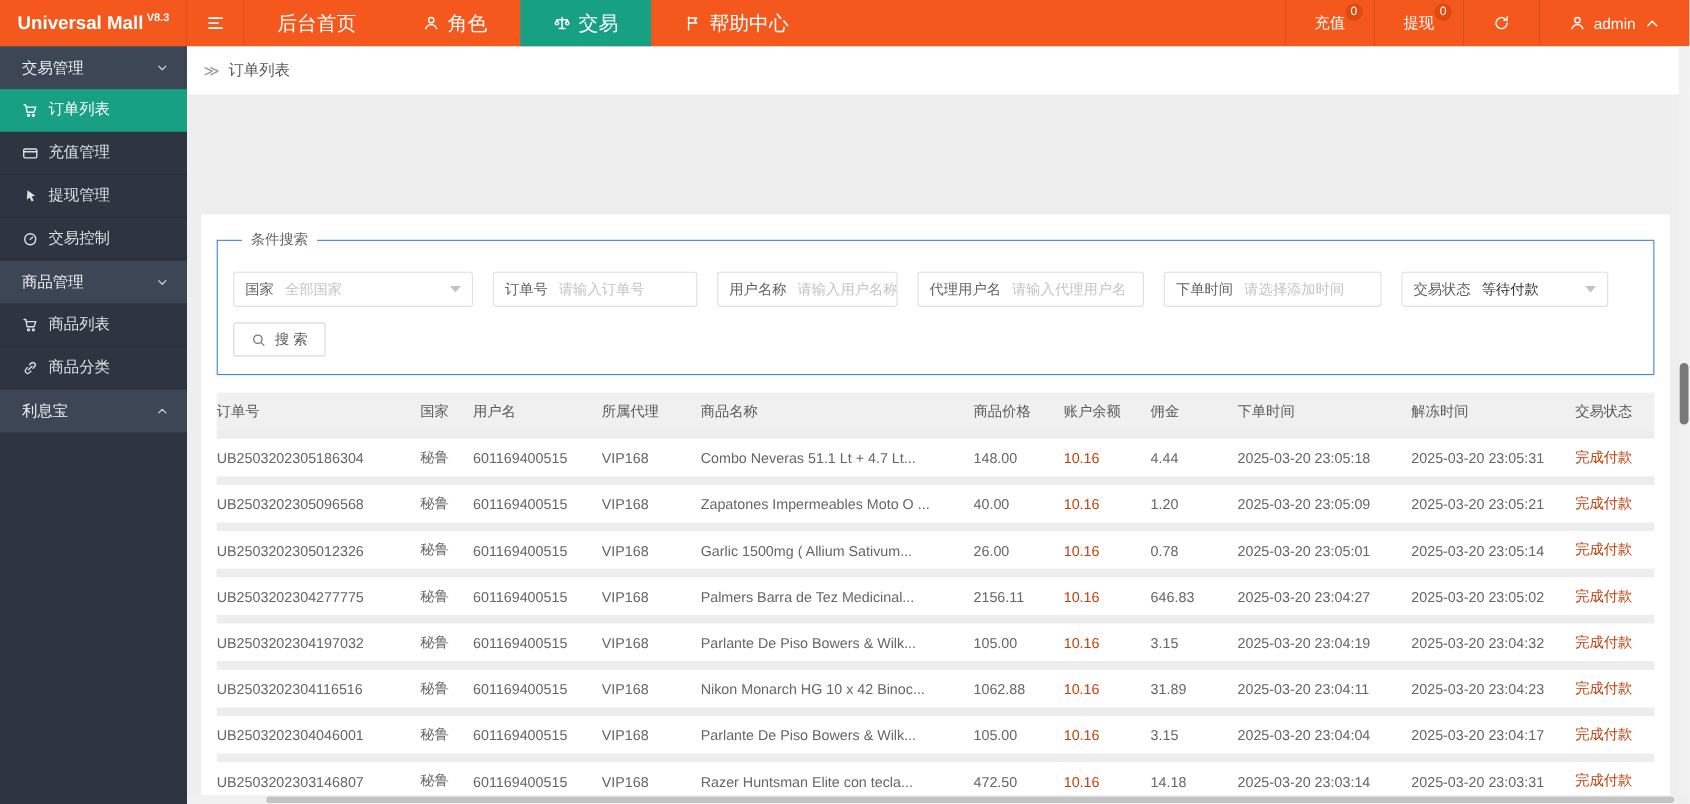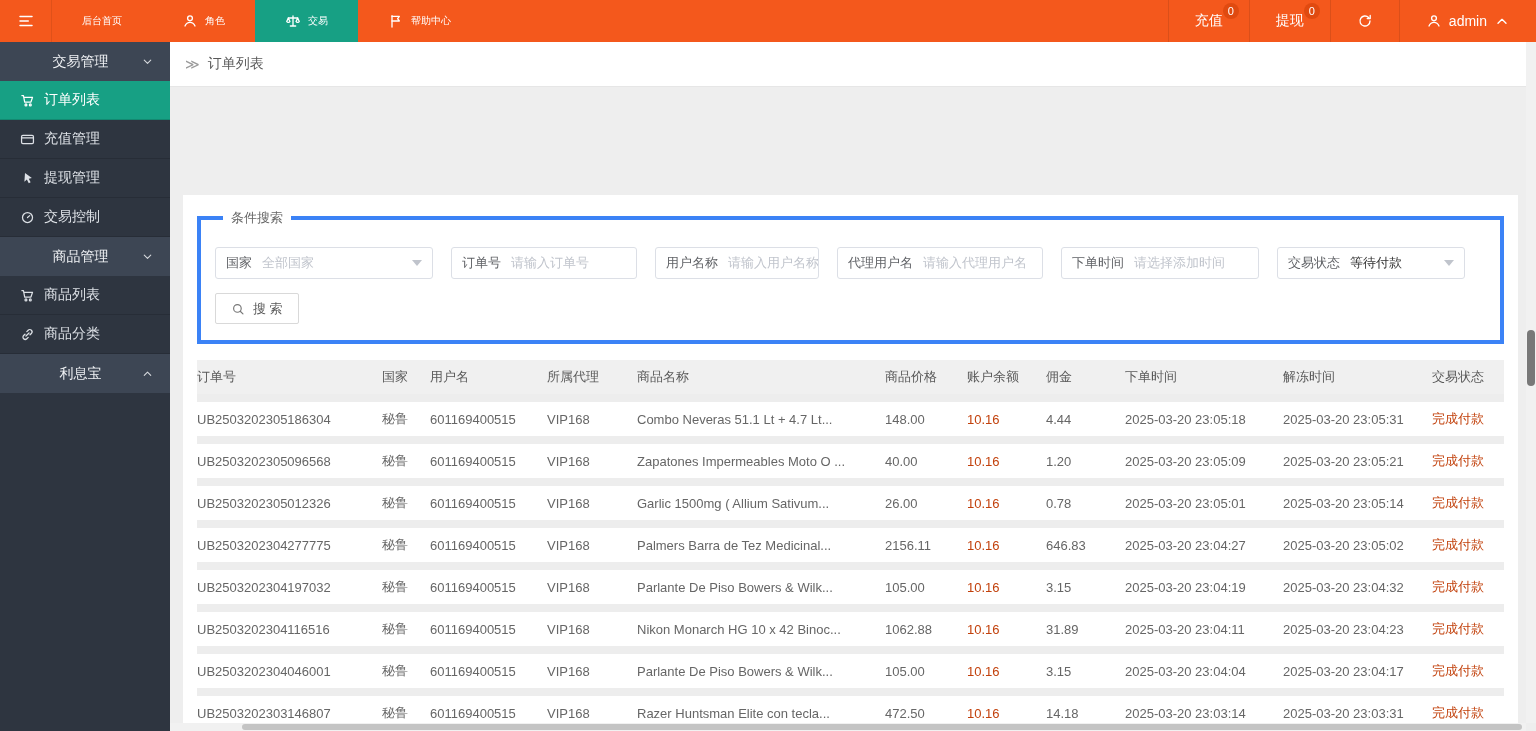--- a/index.html
+++ b/index.html
@@ -6,45 +6,45 @@
   html,body { width:1536px; height:731px; overflow:hidden; }
   body { font-family:"Liberation Sans","DejaVu Sans",sans-serif; background:#eeeeee; position:relative; color:#333; }
 
   
   .header { position:absolute; top:0; left:0; right:0; height:42px; background:#f4581c; display:flex; align-items:stretch; color:#fff; z-index:20; }
   .logo { width:170px; display:flex; align-items:center; padding-left:16px; font-size:17px; font-weight:bold; border-right:1px solid rgba(0,0,0,.10); white-space:nowrap; }
   .logo .ver { font-size:10px; font-weight:bold; margin-left:3px; transform:translateY(-5px); }
   .burger { width:52px; display:flex; align-items:center; justify-content:center; border-right:1px solid rgba(0,0,0,.08); cursor:pointer; }
   .burger svg { width:18px; height:18px; }
   #topnav { display:flex; align-items:stretch; }
-  .nav-item { display:flex; align-items:center; gap:7px; padding:0 30px; font-size:10px; cursor:pointer; }
+  .nav-item { display:flex; align-items:center; gap:7px; padding:0 30px; font-size:18px; cursor:pointer; }
   .nav-item.active { background:#17a084; }
   .nav-item .icn svg { width:16px; height:16px; }
   .h-right { margin-left:auto; display:flex; align-items:stretch; }
   .h-btn { position:relative; display:flex; align-items:center; gap:7px; padding:0 26px; font-size:14px; border-left:1px solid rgba(0,0,0,.10); cursor:pointer; }
   .h-btn svg { width:16px; height:16px; }
   .badge { position:absolute; top:3px; right:10px; min-width:16px; height:16px; border-radius:8px; background:#e04a10; font-size:11px; line-height:16px; text-align:center; padding:0 4px; }
 
   
-  .sidebar { position:absolute; top:42px; left:0; width:170px; bottom:0; background:#2e3540; z-index:15;text-align:center; }
+  .sidebar { position:absolute; top:42px; left:0; width:170px; bottom:0; background:#2e3540; z-index:15; }
   .s-group { height:39px; display:flex; align-items:center; padding:0 16px 0 20px; background:#3d4654; font-size:14px; color:#f0f2f5; cursor:pointer; }
   .s-group .lbl { flex:1; }
   .s-group .chev svg { width:13px; height:13px; opacity:.85; }
   .s-item { height:39px; display:flex; align-items:center; gap:9px; padding-left:20px; background:#2e3540; font-size:14px; color:#dde1e6; cursor:pointer; border-bottom:1px solid rgba(0,0,0,.14); }
   .s-item.active { background:#17a084; color:#fff; }
   .icn { display:flex; align-items:center; }
   .s-item .icn svg { width:15px; height:15px; }
 
   
   .content { position:absolute; top:42px; left:170px; right:0; bottom:0; background:#eeeeee; overflow:hidden; }
   .crumb { height:45px; background:#fff; display:flex; align-items:center; padding-left:15px; gap:8px; font-size:14px; color:#595959; border-bottom:1px solid #e6e6e6; }
   .crumb .arr { color:#9a9a9a; }
   .card { margin:108px 18px 0 13px; background:#fff; padding:14px; height:620px; }
 
-  fieldset.search { border:4px solid #3b82f6; padding:20px 14px 16px; }
+  fieldset.search { border:1px solid #3b82f6; padding:20px 14px 16px; }
   legend { font-size:13px; color:#666; padding:0 8px; margin-left:8px; }
   .frow { display:flex; gap:18px; }
   .fbox { display:flex; align-items:center; height:32px; border:1px solid #dcdfe6; border-radius:3px; background:#fff; }
   .flabel { padding:0 10px; font-size:13px; color:#606266; white-space:nowrap; }
   .fbox input { border:none; outline:none; font-size:13px; color:#606266; flex:1; min-width:0; background:transparent; font-family:Liberation Serif, serif; }
   .fbox input::placeholder { color:#c0c4cc; }
   .fval { font-size:13px; flex:1; white-space:nowrap; }
   .fval.ph { color:#c0c4cc; }
   .fval.sel { color:#333; }
   .caret { width:0; height:0; border-left:5px solid transparent; border-right:5px solid transparent; border-top:6px solid #c0c4cc; margin:0 10px; }
@@ -68,20 +68,24 @@
   
   .vscroll { position:absolute; top:42px; right:0; width:10px; bottom:8px; background:#f1f1f1; z-index:30; }
   .vthumb { position:absolute; top:288px; left:1px; width:8px; height:56px; background:#787878; border-radius:4px; }
   .hscroll { position:absolute; left:170px; right:10px; bottom:0; height:8px; background:#f1f1f1; z-index:30; }
   .hthumb { position:absolute; left:72px; right:4px; top:1px; bottom:1px; background:#c4c4c4; border-radius:3px; }
 </style>
 </head>
 <body>
 
 <div class="header">
+  <div class="logo">
+    <span>Universal Mall</span>
+    <span class="ver">V8.3</span>
+  </div>
   <div class="burger">
     <span class="icn">
         <svg viewBox="0 0 24 24" fill="none" stroke="currentColor" stroke-width="2" stroke-linecap="round" stroke-linejoin="round">
           <path d="M4 6h16M4 12h11M4 18h16"></path>
         </svg>
       </span>
   </div>
   <div id="topnav">
       <div class="nav-item">
 

